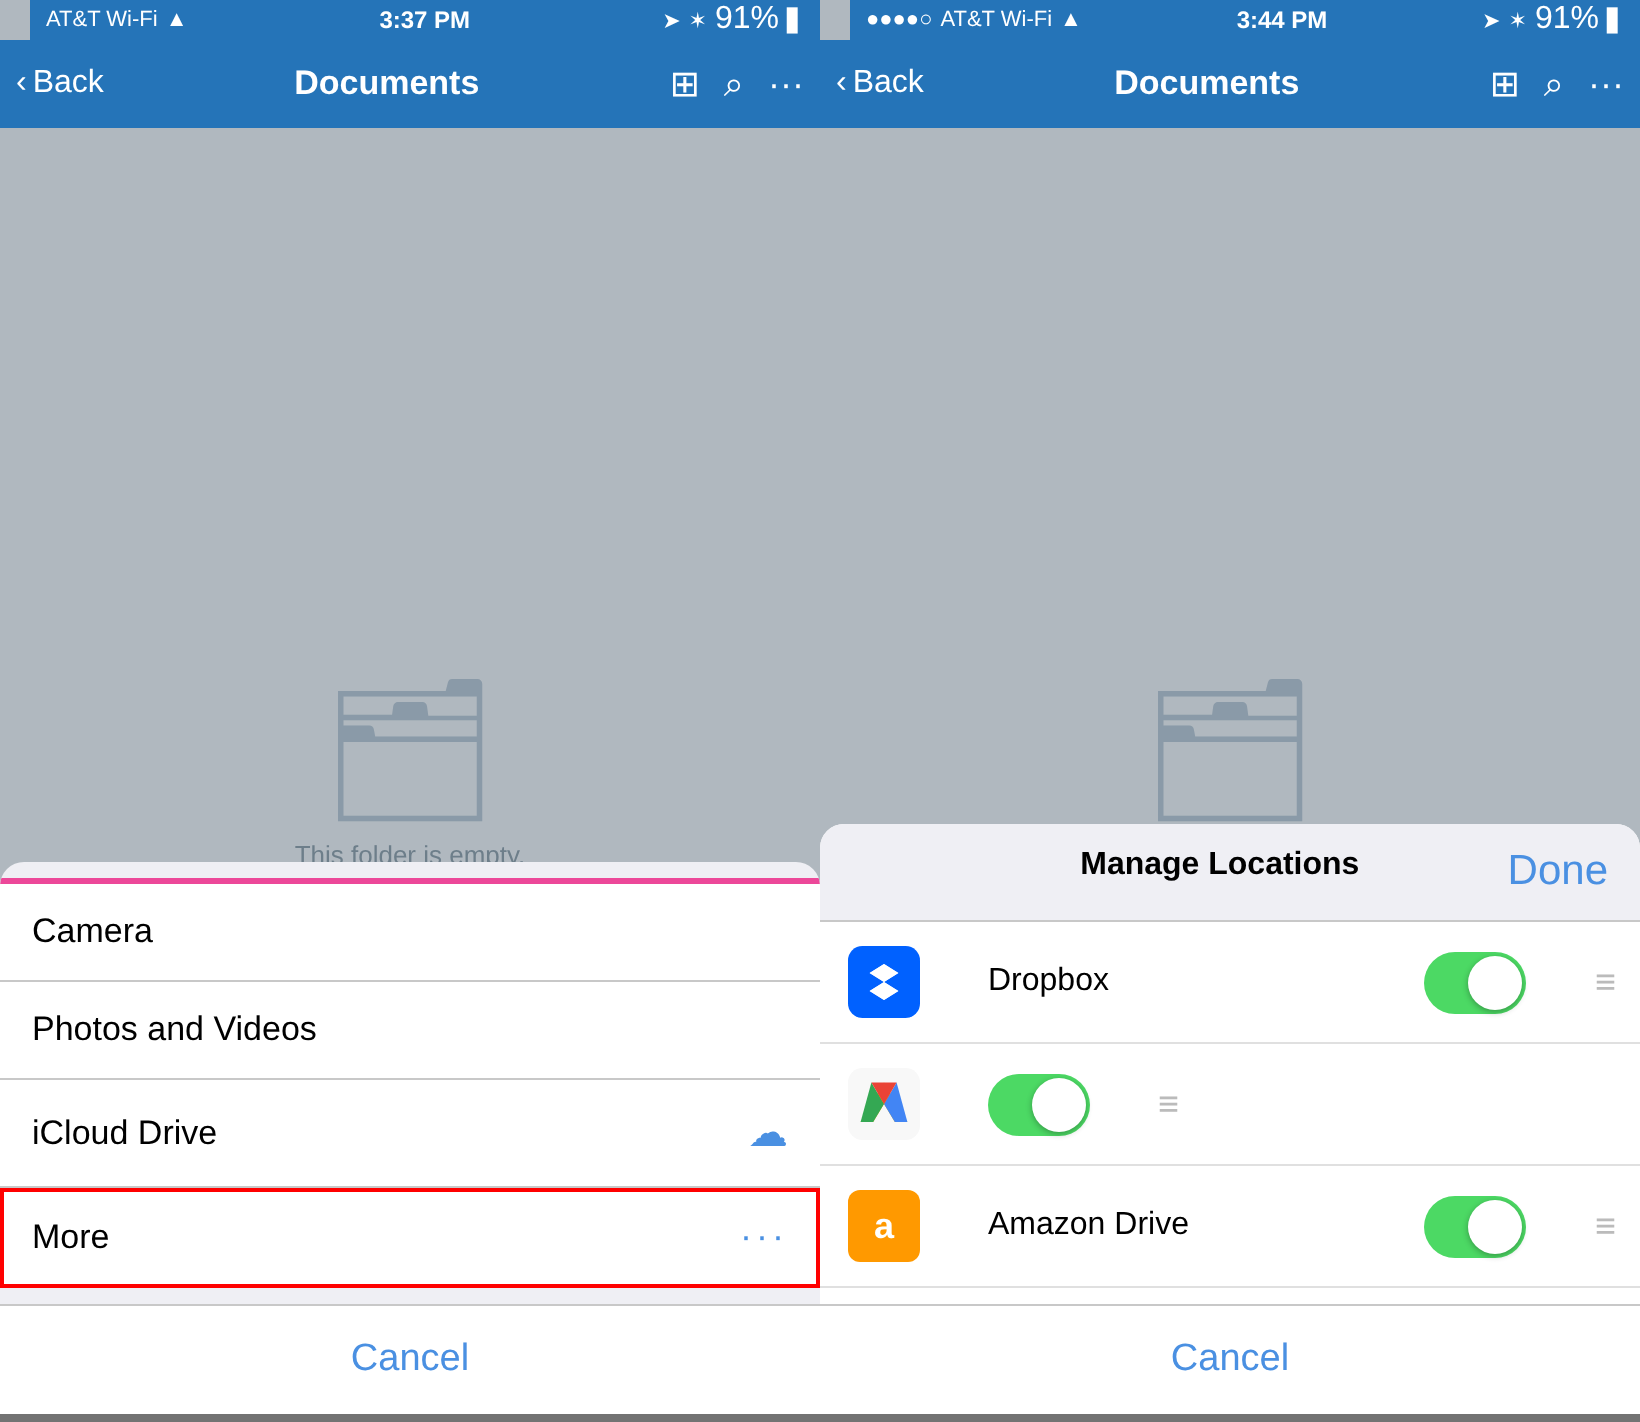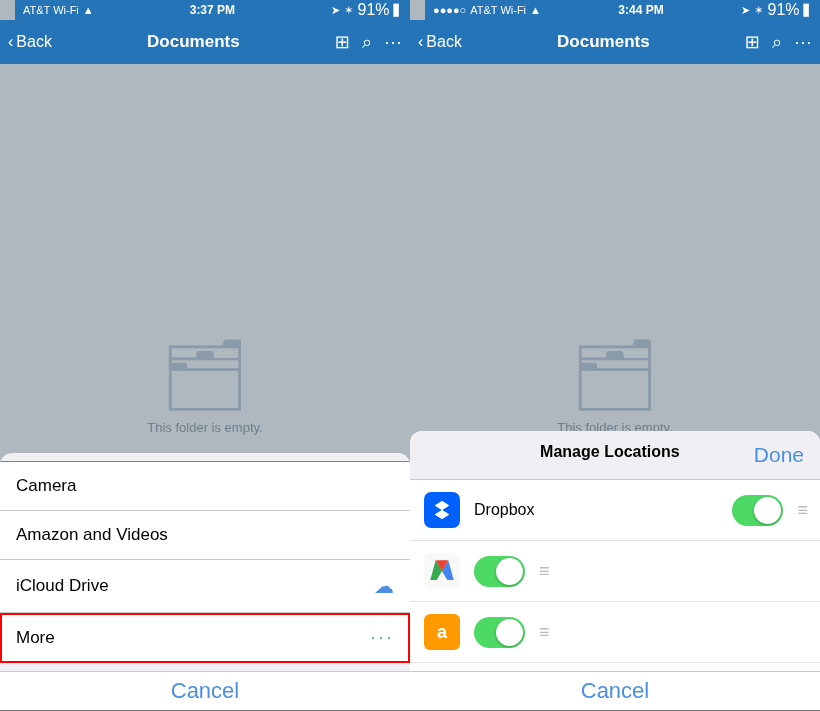--- a/index.html
+++ b/index.html
@@ -115,43 +115,43 @@
       align-items: center;
       justify-content: space-between;
       cursor: pointer;
     }
     .sheet-item.highlighted {
       outline: 2.5px solid red;
       outline-offset: -2px;
     }
     .sheet-item:first-child {
       margin-top: 8px;
-      border-top: 1px solid #ec4899;
+      border-top: 3px solid #ec4899;
     }
 
     .cloud-icon {
       color: #4a90e2;
       font-size: 20px;
     }
     .dots-icon {
       color: #4a90e2;
       font-size: 18px;
       letter-spacing: 2px;
     }
 
     .sheet-cancel {
       background: white;
       margin: 8px 0 0 0;
-      padding: 6px 16px;
-      font-size: 22px;
+      padding: 16px 16px;
+      font-size: 19px;
       color: #4a90e2;
       text-align: center;
       cursor: pointer;
       border-top: 1px solid #c8c8c8;
-      border-bottom: 1px solid #737373;
+      border-bottom: 4px solid #737373;
       font-weight: 400;
     }
 
     
     .manage-panel {
       position: absolute;
       bottom: 0;
       left: 0;
       right: 0;
       background: white;
@@ -183,20 +183,21 @@
     .manage-placeholder {
       width: 40px;
     }
 
     .location-item {
       display: flex;
       align-items: center;
       padding: 10px 12px;
       border-bottom: 1px solid #e0e0e0;
       background: white;
+      gap: 20px;
     }
     .location-icon-wrap {
       width: 40px;
       height: 40px;
       border-radius: 8px;
       display: flex;
       align-items: center;
       justify-content: center;
       margin-right: 12px;
       overflow: hidden;
@@ -295,21 +296,21 @@
   <div class="main-content">
     <div class="folder-icon">🗂</div>
     <div class="empty-text">This folder is empty.</div>
   </div>
 
   <div class="bottom-sheet">
     <div class="sheet-item">
       <span>Camera</span>
     </div>
     <div class="sheet-item">
-      <span>Amazon and Videos</span>
+      <span>Photos and Videos</span>
     </div>
     <div class="sheet-item">
       <span>iCloud Drive</span>
       <span class="cloud-icon">☁</span>
     </div>
     <div class="sheet-item highlighted">
       <span>More</span>
       <span class="dots-icon">···</span>
     </div>
     <div class="sheet-cancel">
@@ -388,20 +389,21 @@
         </svg>
       </div>
       <div class="toggle"></div>
       <div class="drag-handle">≡</div>
     </div>
 
     <div class="location-item">
       <div class="location-icon-wrap">
         <div class="amazon-icon">a</div>
       </div>
+      <div class="location-name">Amazon Drive</div>
       <div class="toggle"></div>
       <div class="drag-handle">≡</div>
     </div>
 
     <div class="sheet-cancel">
       <span>Cancel</span>
     </div>
   </div>
 </div>
 

